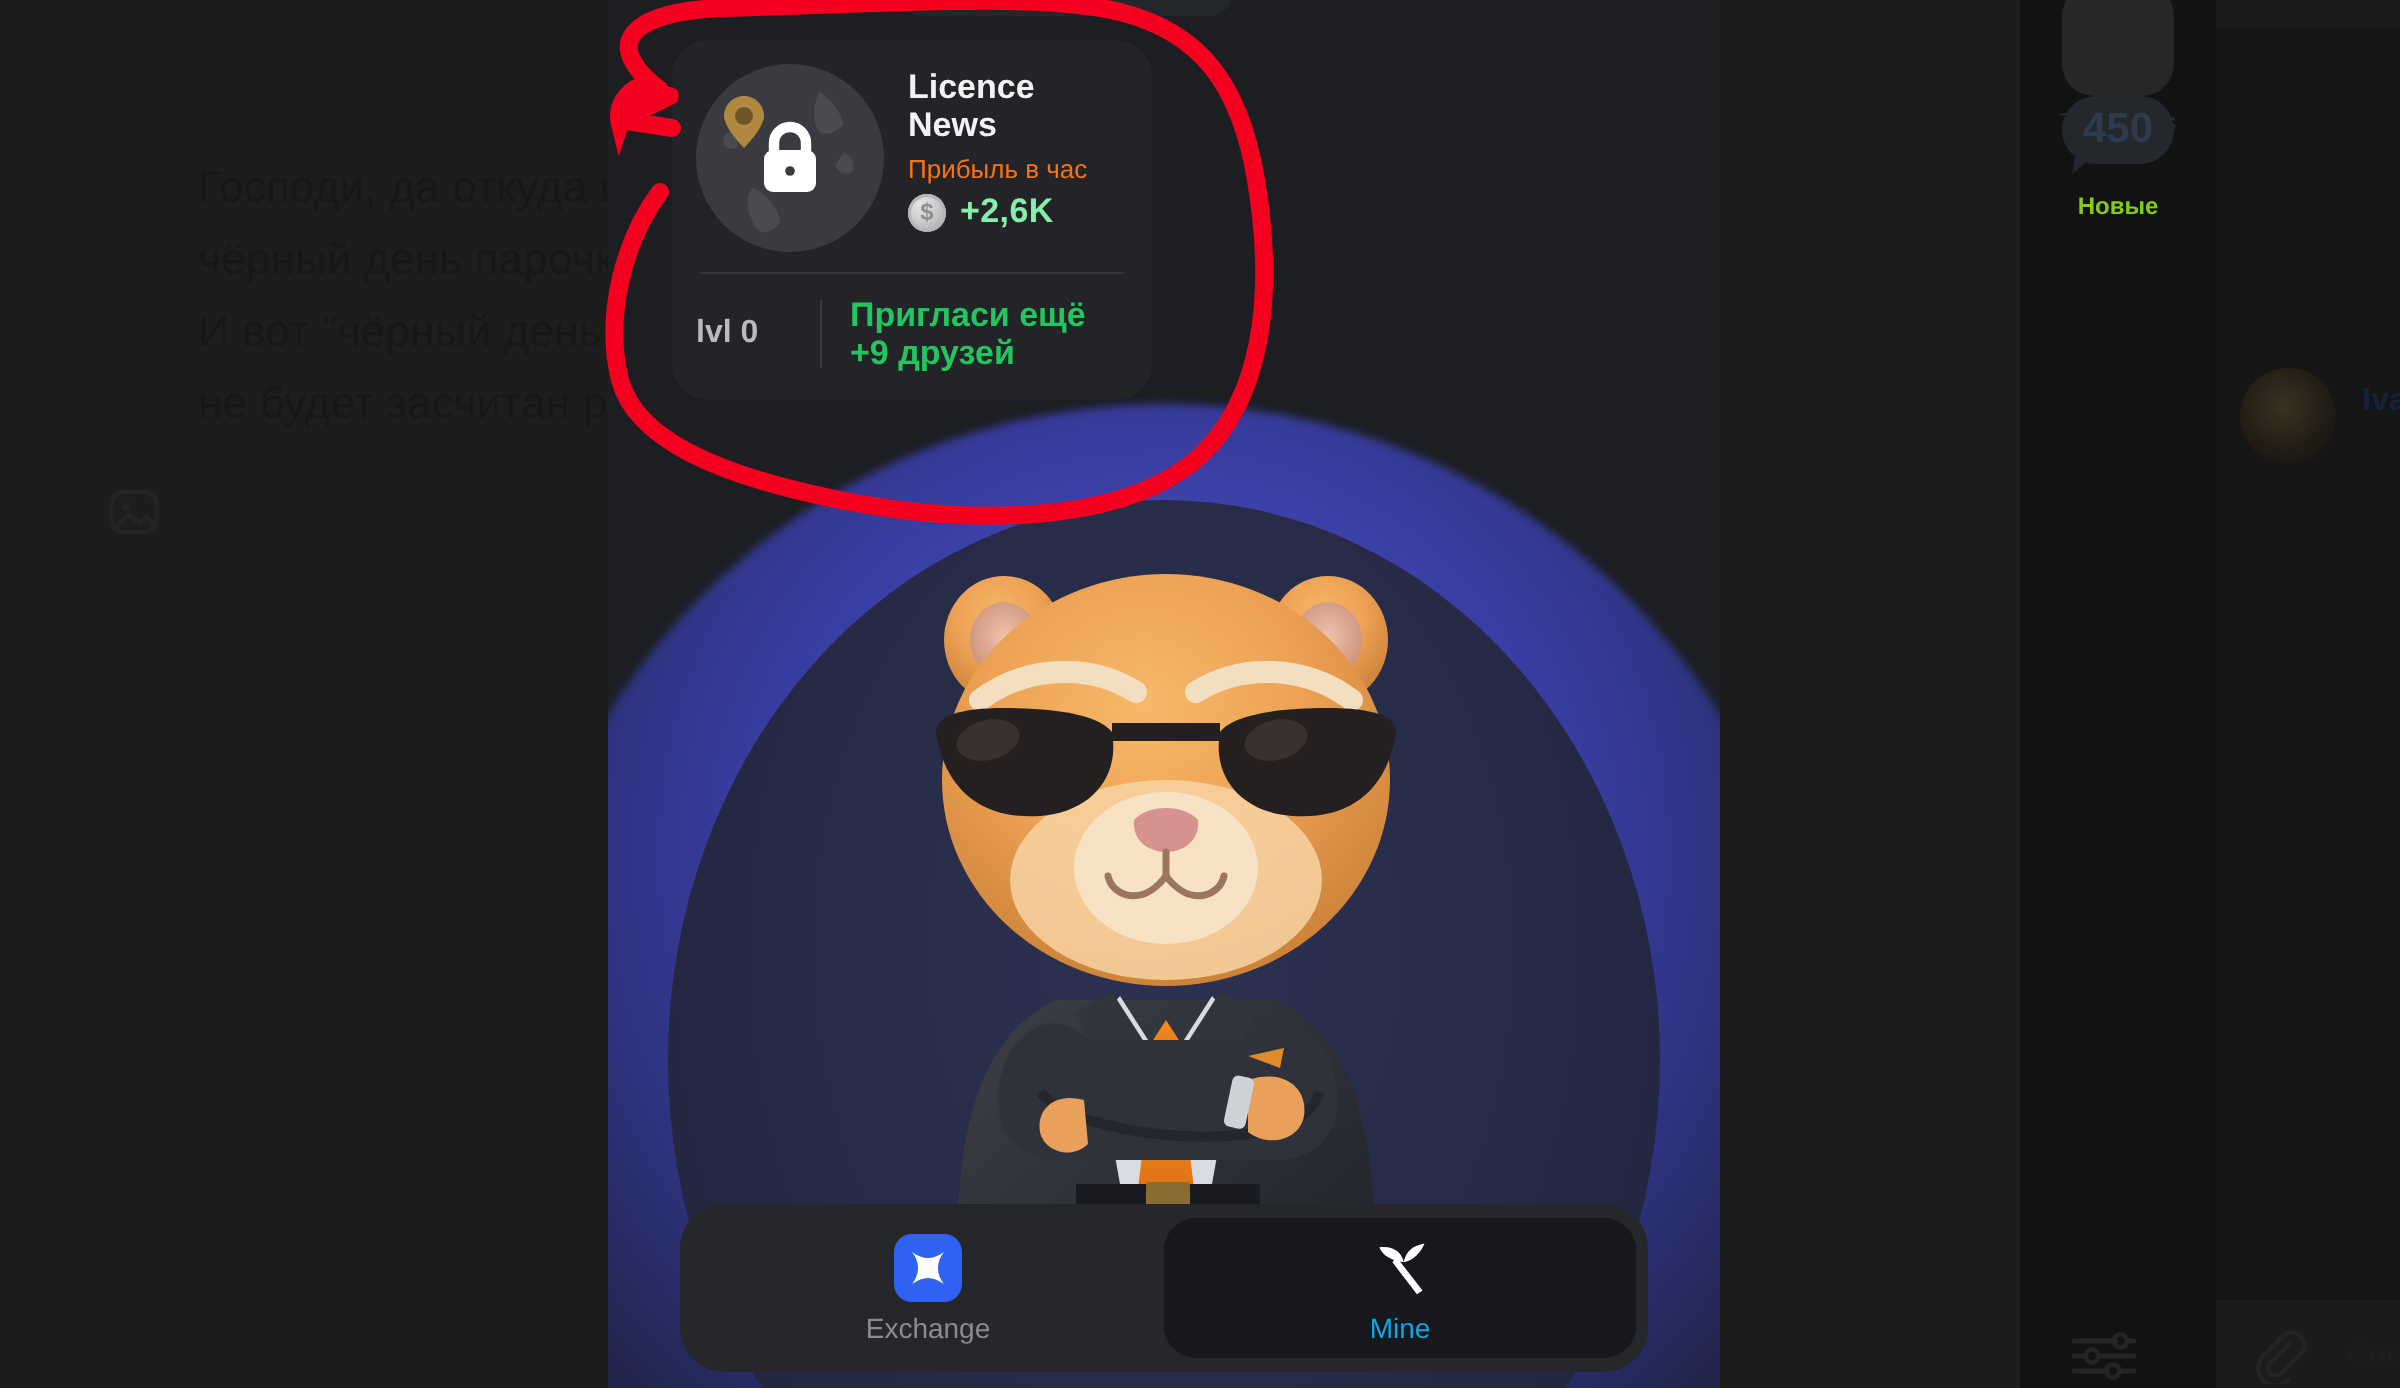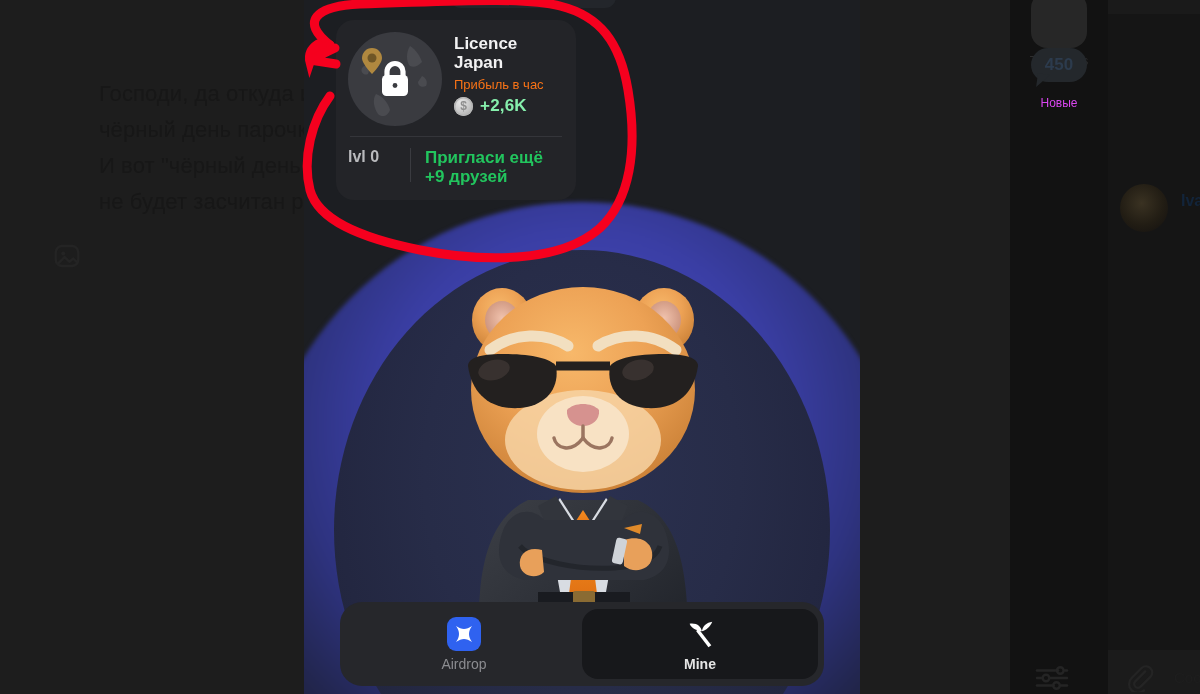--- a/index.html
+++ b/index.html
@@ -24,22 +24,22 @@
   .side-panel{position:absolute;left:1010px;top:0;width:190px;height:694px;background:#151515;}
   .side-col{position:absolute;left:1010px;top:0;width:98px;height:694px;background:#121212;}
   .side-chan{position:absolute;left:1013px;top:-8px;width:92px;text-align:center;}
   .side-chan .av{width:56px;height:56px;border-radius:16px;background:#272727;margin:0 auto;}
   .side-chan .nm{margin-top:6px;font-size:12px;color:#2e2e2e;}
   .side-bub-wrap{position:absolute;left:1013px;top:48px;width:92px;text-align:center;}
   .bubble{position:relative;width:56px;height:44px;margin:0 auto;}
   .bubble .body{position:absolute;left:0;top:0;width:56px;height:34px;border-radius:17px;background:#24282c;}
   .bubble .tail{position:absolute;left:6px;top:26px;width:0;height:0;
     border-left:12px solid #24282c;border-bottom:14px solid transparent;transform:rotate(8deg);}
-  .bubble .cnt{position:absolute;inset:0;line-height:34px;font-size:17px;font-weight:bold;color:#2c3b4d;}
-  .side-bub-wrap .nm{margin-top:4px;font-size:12px;color:#d946ef;}
+  .bubble .cnt{position:absolute;inset:0;line-height:34px;font-size:21px;font-weight:bold;color:#2c3b4d;}
+  .side-bub-wrap .nm{margin-top:4px;font-size:12px;color:#84cc16;font-weight:bold;}
 
   .side-avatar{position:absolute;left:1120px;top:184px;width:48px;height:48px;border-radius:50%;
     background:radial-gradient(circle at 45% 40%, #3a3222 0%, #221d14 55%, #121010 100%);}
   .side-name{position:absolute;left:1181px;top:192px;font-size:16px;color:#12243a;font-weight:600;}
 
   .side-sliders{position:absolute;left:1033px;top:666px;width:38px;height:24px;}
   .side-clip{position:absolute;left:1124px;top:662px;width:30px;height:30px;}
   .side-msgtxt{position:absolute;left:1174px;top:669px;font-size:15px;color:#1e1e1e;}
 
   .side-bottombar{position:absolute;left:1108px;top:650px;width:92px;height:44px;background:#1b1b1b;}
@@ -75,37 +75,37 @@
   .card-info{padding-top:2px;min-width:0;}
   .card-title{color:#f2f2f3;font-size:17px;line-height:19px;font-weight:700;}
   .card-sub{color:#f97316;font-size:13px;margin-top:5px;text-align:center;}
   .card-profit{display:flex;align-items:center;gap:7px;margin-top:4px;}
   .coin{width:19px;height:19px;border-radius:50%;flex:0 0 19px;
     background:radial-gradient(circle at 35% 30%,#e6e6e6 0%,#c9c9c9 48%,#a2a2a2 100%);
     box-shadow:inset 0 0 0 1.5px #b6b6b6;position:relative;}
   .coin span{position:absolute;inset:0;line-height:19px;text-align:center;font-size:12px;font-weight:bold;color:#8e8e8e;}
   .profit-val{color:#86efac;font-size:17px;font-weight:bold;letter-spacing:.2px;}
   .card-div{height:1px;background:#34353a;margin:0 14px;}
-  .card-bot{display:flex;padding:11px 12px 14px 12px;}
+  .card-bot{display:flex;align-items:center;padding:11px 12px 14px 12px;}
   .lvl{color:#b9babd;font-size:16px;font-weight:bold;width:62px;}
   .vdiv{width:1px;height:34px;background:#3a3b40;margin-right:14px;}
   .invite{color:#22c55e;font-size:17px;font-weight:bold;line-height:19px;}
 
   
   .tabbar{
     position:absolute;left:36px;bottom:8px;width:484px;height:84px;
     background:#26272b;border-radius:22px;display:flex;align-items:center;
     padding:0 6px;box-sizing:border-box;
   }
   .tab{flex:1;height:70px;border-radius:16px;display:flex;flex-direction:column;
     align-items:center;justify-content:center;gap:5px;}
   .tab.active{background:#17181b;}
   .tab .ic{height:34px;display:flex;align-items:center;justify-content:center;}
   .tab .lb{font-size:14px;color:#8b8c90;}
-  .tab.active .lb{color:#e5e5e5;font-weight:bold;}
+  .tab.active .lb{color:#0ea5e9;font-weight:normal;}
   .xicon{width:34px;height:34px;border-radius:9px;background:#2f62f0;
     display:flex;align-items:center;justify-content:center;}
 
   
   .annot{position:absolute;left:0;top:0;width:1200px;height:694px;pointer-events:none;}
 </style>
 </head>
 <body>
 
 <div class="root">
@@ -273,21 +273,21 @@
             <svg viewBox="0 0 42 42" width="42" height="42">
               <path d="M13 18 V13.5 a8 8 0 0 1 16 0 V18" fill="none" stroke="#ffffff" stroke-width="5.2" stroke-linecap="round"></path>
               <rect x="8" y="17" width="26" height="21" rx="4.5" fill="#ffffff"></rect>
               <circle cx="21" cy="27.5" r="2.4" fill="#3a3b40"></circle>
             </svg>
           </div>
         </div>
 
         <div class="card-info">
           <div class="card-title">Licence</div>
-          <div class="card-title">Japan</div>
+          <div class="card-title">News</div>
           <div class="card-sub">Прибыль в час</div>
           <div class="card-profit">
             <div class="coin">
               <span>$</span>
             </div>
             <div class="profit-val">+2,6K</div>
           </div>
         </div>
       </div>
 
@@ -306,21 +306,21 @@
     <div class="tabbar">
 
       <div class="tab">
         <div class="ic">
           <div class="xicon">
             <svg viewBox="0 0 24 24" width="24" height="24">
               <path d="M4 4 C10 8 14 8 20 4 C16 9 16 15 20 20 C14 16 10 16 4 20 C8 15 8 9 4 4 Z" fill="#ffffff"></path>
             </svg>
           </div>
         </div>
-        <div class="lb">Airdrop</div>
+        <div class="lb">Exchange</div>
       </div>
 
       <div class="tab active">
         <div class="ic">
           <svg viewBox="0 0 34 34" width="32" height="32">
             <path d="M6 6 C14 5 18 9 19 14 C13 13 8 11 6 6 Z" fill="#ffffff"></path>
             <path d="M19 14 C24 13 28 9 30 4 C24 5 20 8 19 14 Z" fill="#ffffff"></path>
             <path d="M15 11 L29 29 L26 31 L13 14 Z" fill="#ffffff"></path>
           </svg>
         </div>

